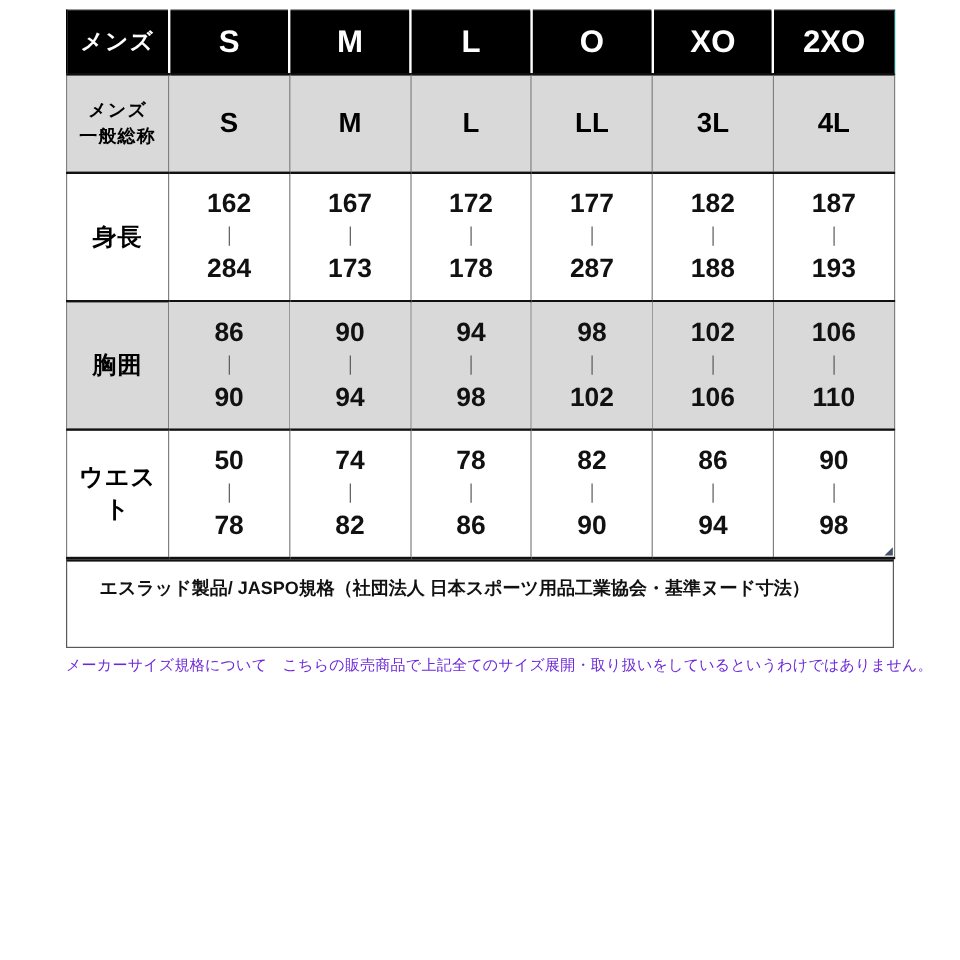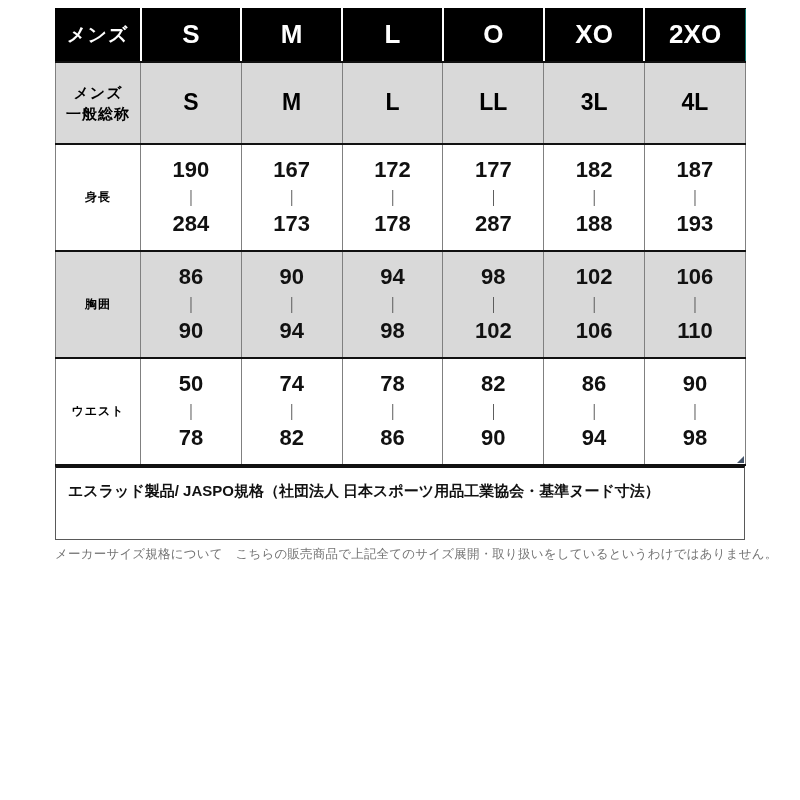--- a/index.html
+++ b/index.html
@@ -31,40 +31,40 @@
   tr.r-brand .brand-label{font-size:19px;font-weight:bold;letter-spacing:1px;}
   tr.r-brand .brand-size{font-size:26px;font-weight:bold;}
 
   tr.r-alias{height:82px;}
   tr.r-alias th,tr.r-alias td{background:#d9d9d9;}
   .alias-label-line{font-size:15px;font-weight:bold;line-height:21px;letter-spacing:1px;}
   .alias-size{font-size:23px;font-weight:bold;}
 
   tr.r-measure{height:107px;}
   tr.r-measure.shaded th,tr.r-measure.shaded td{background:#d9d9d9;}
-  .measure-label{font-size:12px;font-weight:bold;letter-spacing:1px;}
+  .measure-label{font-size:20px;font-weight:bold;letter-spacing:1px;}
   .range-cell-inner{display:flex;flex-direction:column;align-items:center;justify-content:center;gap:1px;}
   .range-min,.range-max{font-size:22px;font-weight:bold;color:#111111;line-height:30px;}
   .range-sep{font-size:16px;font-weight:normal;color:#595959;line-height:22px;}
   td.range-cell{position:relative;}
   .corner-marker{
     position:absolute;right:1px;bottom:1px;width:0;height:0;
     border-left:7px solid transparent;border-bottom:7px solid #44546a;
   }
 
   .notes-box{
     box-sizing:border-box;width:690px;height:74px;
     border:1px solid #595959;border-top:2px solid #111111;
-    padding:9px 9px 0 12px;background:#ffffff;
+    padding:9px 9px 0 27px;background:#ffffff;
   }
   .notes-line{font-size:15px;font-weight:bold;color:#111111;line-height:28px;white-space:nowrap;}
 
   .caption-line{
     margin-top:6px;width:690px;text-align:center;
-    font-size:12.5px;color:#737373;white-space:nowrap;letter-spacing:0.2px;
+    font-size:12.5px;color:#6d28d9;white-space:nowrap;letter-spacing:0.2px;
   }
 </style>
 </head>
 <body>
 
 <div class="sheet">
 
   <table class="size-chart">
     <colgroup>
       <col class="c-label">
@@ -94,21 +94,21 @@
           <td class="alias-size">M</td>
           <td class="alias-size">L</td>
           <td class="alias-size">LL</td>
           <td class="alias-size">3L</td>
           <td class="alias-size">4L</td>
         </tr>
         <tr class="r-measure">
           <th class="measure-label">身長</th>
           <td class="range-cell">
             <div class="range-cell-inner">
-              <span class="range-min">190</span>
+              <span class="range-min">162</span>
               <span class="range-sep">｜</span>
               <span class="range-max">284</span>
             </div>
           </td>
           <td class="range-cell">
             <div class="range-cell-inner">
               <span class="range-min">167</span>
               <span class="range-sep">｜</span>
               <span class="range-max">173</span>
             </div>

